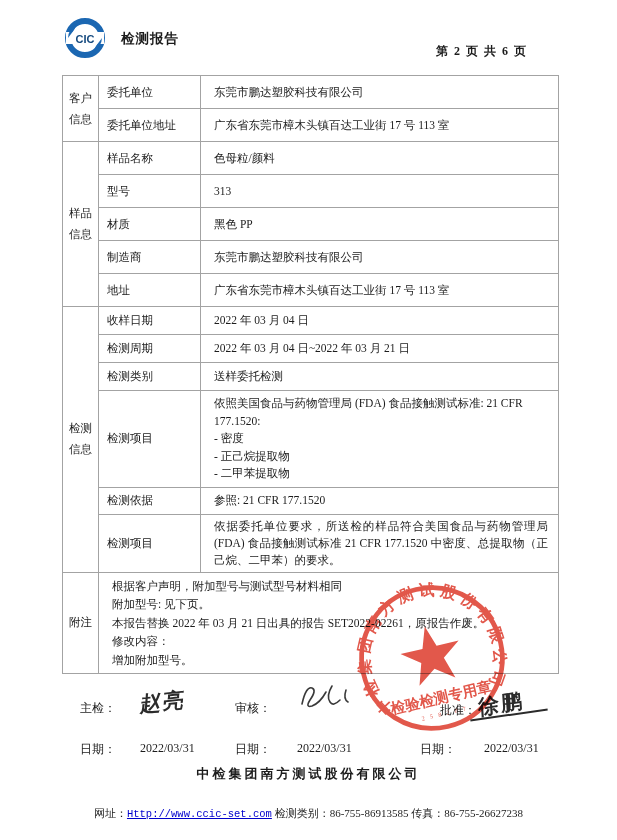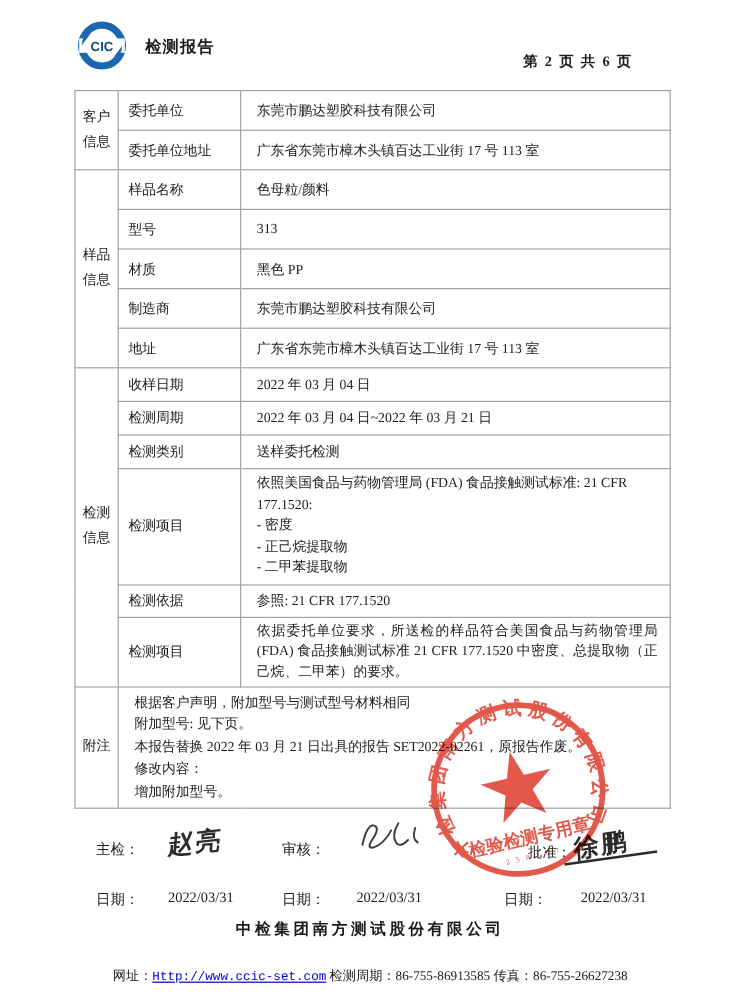--- a/index.html
+++ b/index.html
@@ -177,17 +177,17 @@
       </text>
       <polygon fill="#dd3a2b" points="80,46 87.6,68.4 111.4,68.4 92.2,82.6 99.4,105.6 80,91.6 60.6,105.6 67.8,82.6 48.6,68.4 72.4,68.4"></polygon>
       <text x="80" y="128" text-anchor="middle" fill="#dd3a2b" font-size="15.5" font-weight="bold">检验检测专用章</text>
       <text x="80" y="142" text-anchor="middle" fill="#dd3a2b" font-size="6.5" letter-spacing="2">2 5 8 2 0 7</text>
     </svg>
   </div>
 
   <div class="f-company">中检集团南方测试股份有限公司</div>
   <div class="f-line f-web">
     <span>网址：</span><a class="weblink" href="#">Http://www.ccic-set.com</a>
-    <span>检测周期：</span><span>86-755-86913585</span>
+    <span>检测类别：</span><span>86-755-86913585</span>
     <span>传真：</span><span>86-755-26627238</span>
   </div>
 
 </div>
 
 </body></html>

